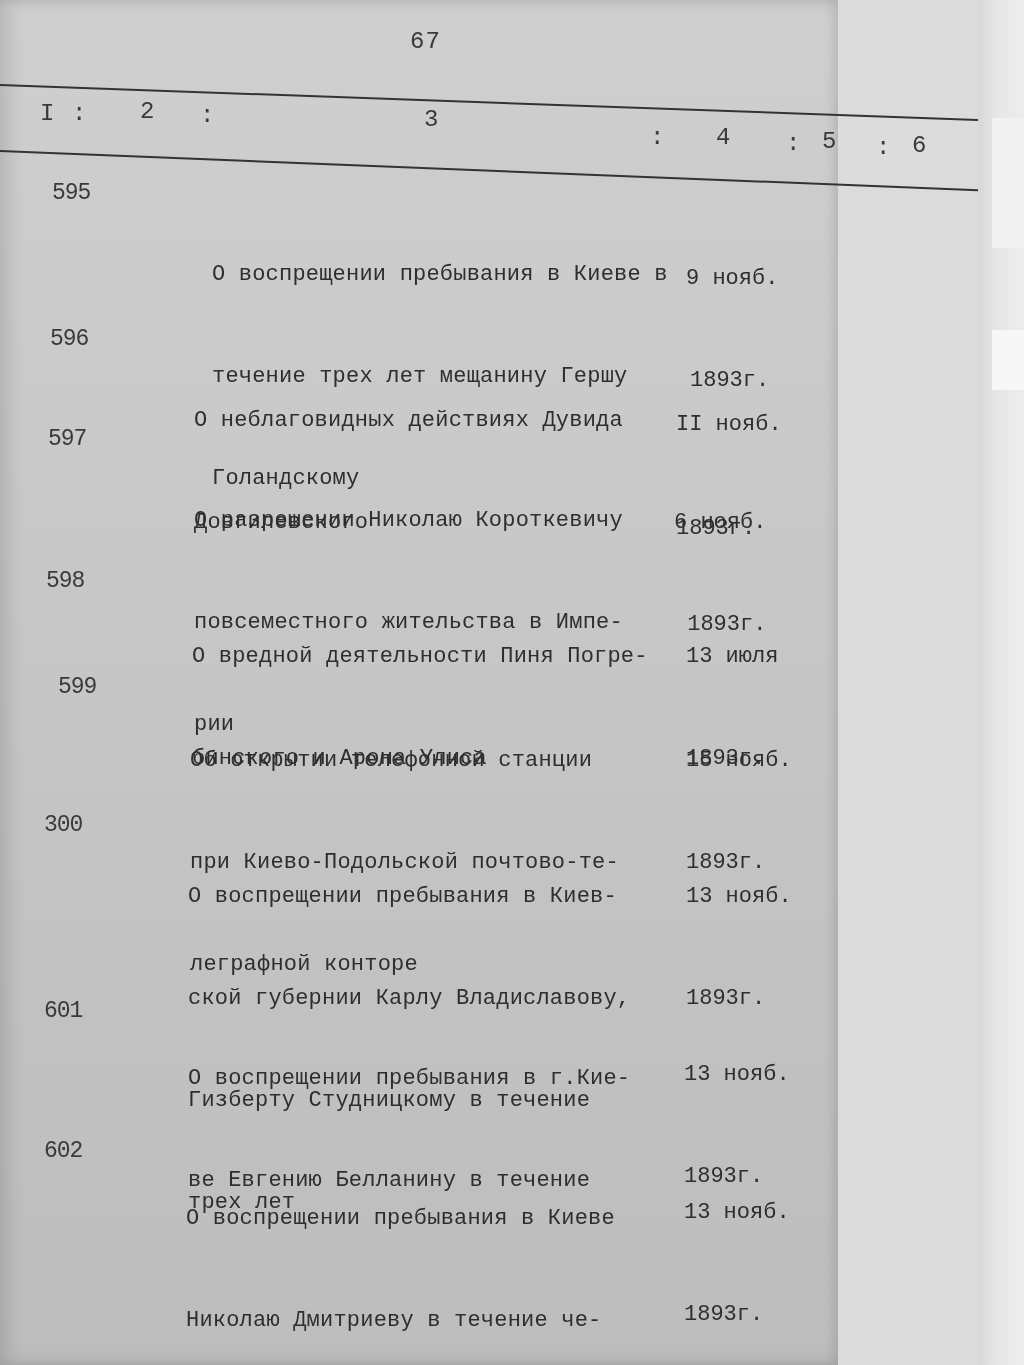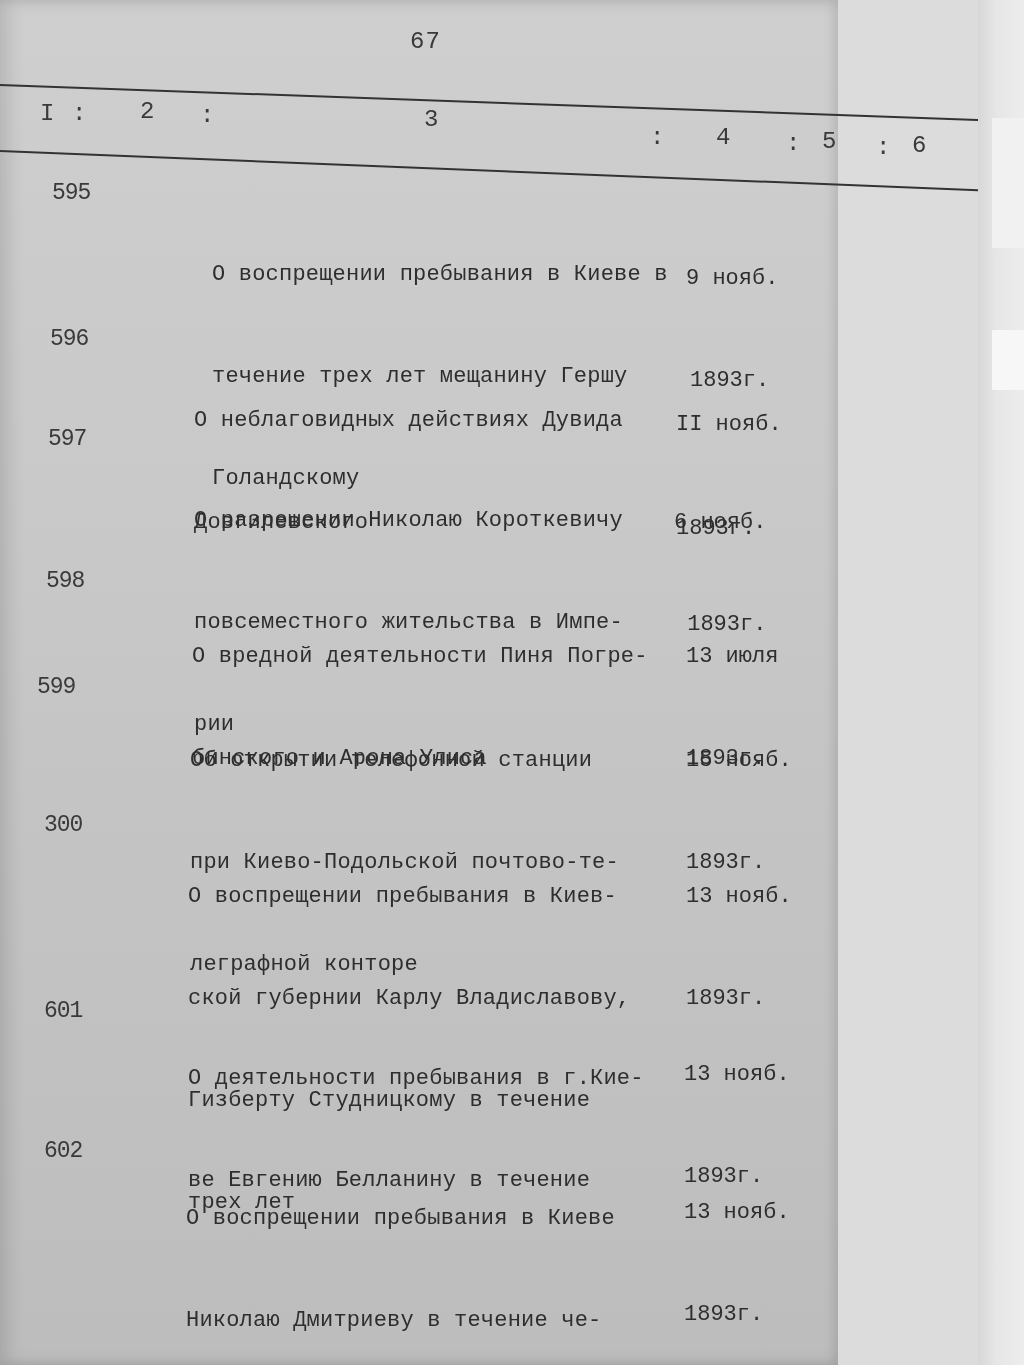--- a/index.html
+++ b/index.html
@@ -160,21 +160,21 @@
       <div>О вредной деятельности Пиня Погре-</div>
       <div>бинского и Арона Улиса</div>
     </div>
     <div class="entry-date" style="left:686px; top:8px;">
       <div>13 июля</div>
       <div>1893г.</div>
     </div>
   </div>
 
   <div class="entry" style="top:670px;">
-    <span class="entry-number" style="left:37px; top:4px;">599</span>
+    <span class="entry-number" style="left:58px; top:4px;">599</span>
     <div class="entry-title" style="left:190px; top:6px;">
       <div>Об открытии телефонной станции</div>
       <div>при Киево-Подольской почтово-те-</div>
       <div>леграфной конторе</div>
     </div>
     <div class="entry-date" style="left:686px; top:6px;">
       <div>15 нояб.</div>
       <div>1893г.</div>
     </div>
   </div>
@@ -189,21 +189,21 @@
     </div>
     <div class="entry-date" style="left:686px; top:4px;">
       <div>13 нояб.</div>
       <div>1893г.</div>
     </div>
   </div>
 
   <div class="entry" style="top:990px;">
     <span class="entry-number" style="left:44px; top:8px;">601</span>
     <div class="entry-title" style="left:188px; top:4px;">
-      <div>О деятельности пребывания в г.Кие-</div>
+      <div>О воспрещении пребывания в г.Кие-</div>
       <div>ве Евгению Белланину в течение</div>
     </div>
     <div class="entry-date" style="left:684px; top:0px;">
       <div>13 нояб.</div>
       <div>1893г.</div>
     </div>
   </div>
 
   <div class="entry" style="top:1128px;">
     <span class="entry-number" style="left:44px; top:10px;">602</span>

